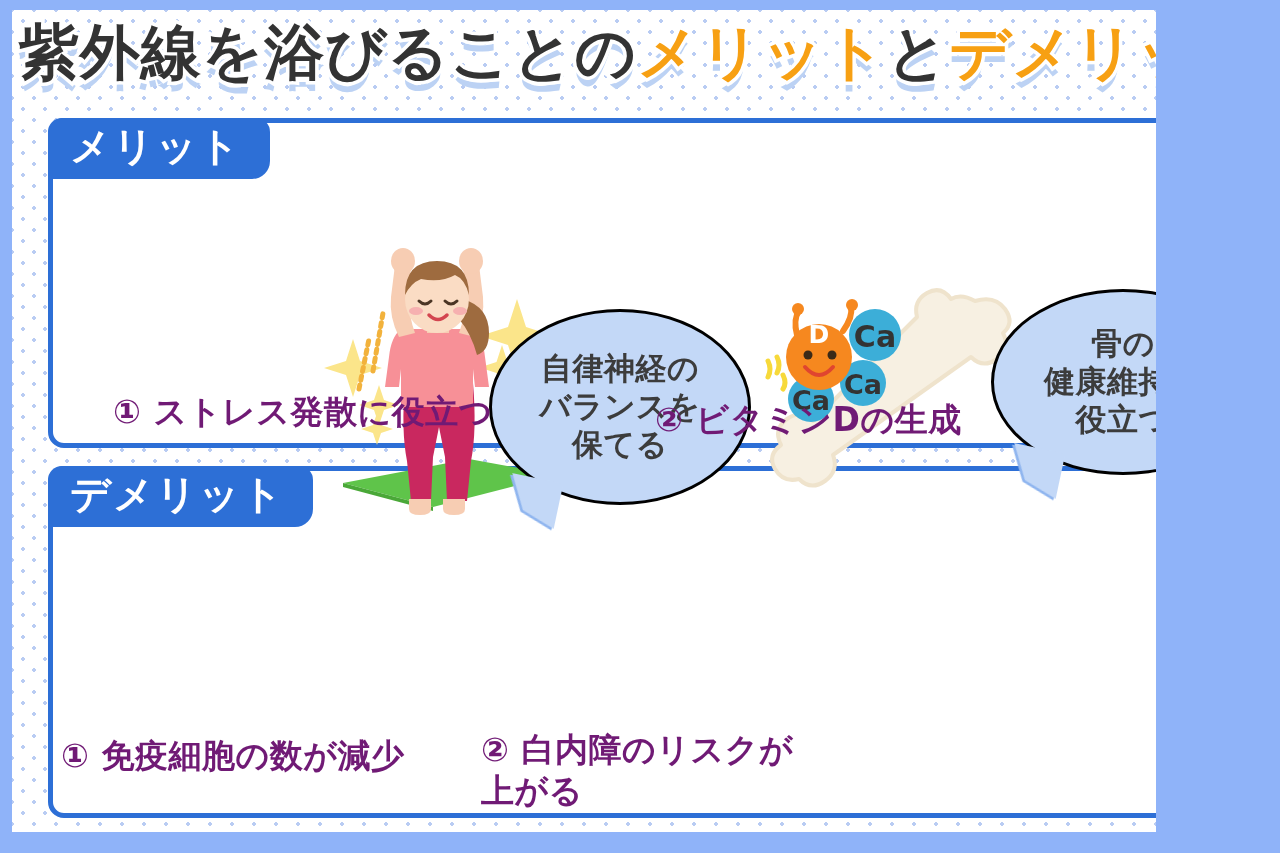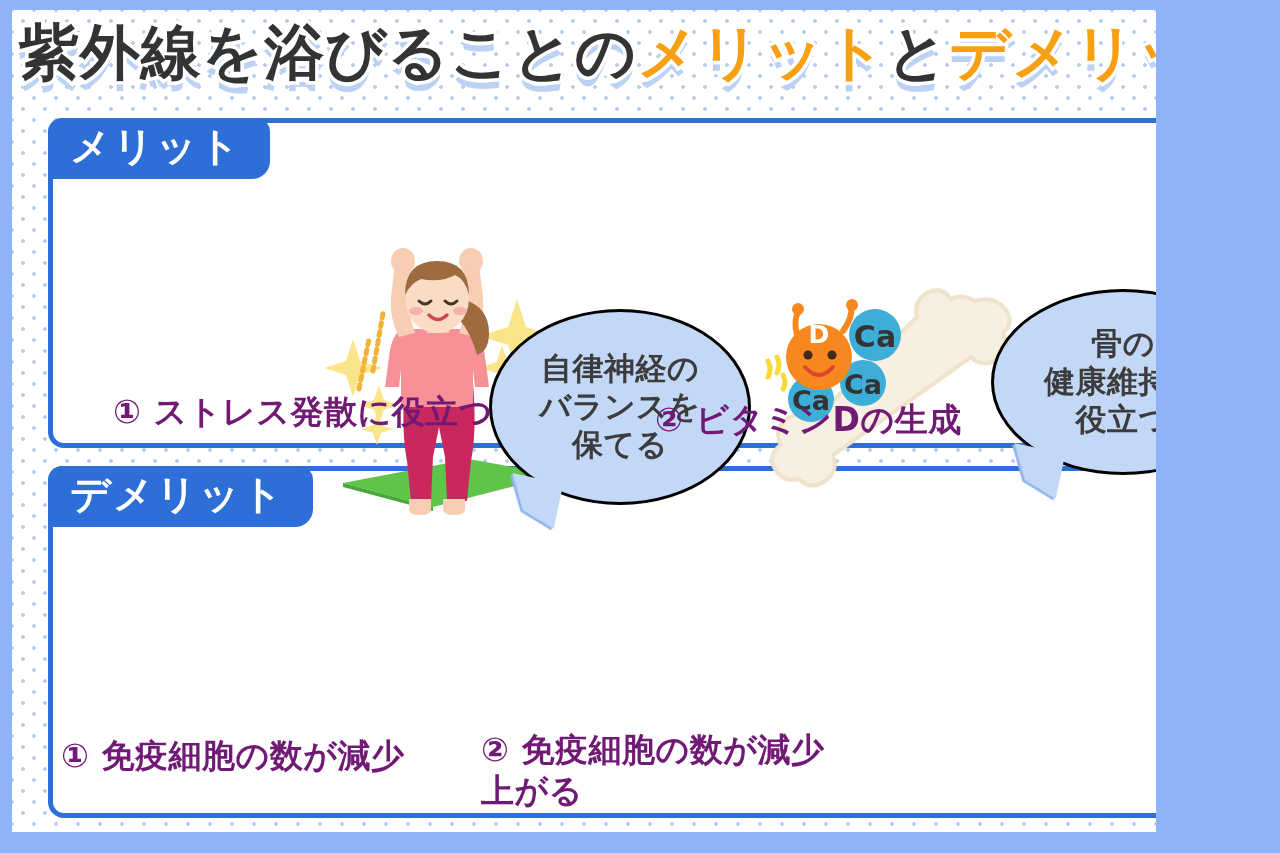--- a/index.html
+++ b/index.html
@@ -274,17 +274,17 @@
 
     <div class="caption" style="left:60px; top:268px; width:520px;">① ストレス発散に役立つ</div>
     <div class="caption" style="left:602px; top:276px; width:500px;">② ビタミンDの生成</div>
   </section>
 
   <section class="panel" id="panel-demerit">
 
     <div class="badge">デメリット</div>
 
     <div class="caption" style="left:8px; top:264px; width:456px;">① 免疫細胞の数が減少</div>
-    <div class="caption" style="left:428px; top:258px; width:372px;">② 免疫細胞の数が減少
+    <div class="caption" style="left:428px; top:258px; width:372px;">② 白内障のリスクが
 上がる</div>
   </section>
 
 </div>
 
 </body></html>

